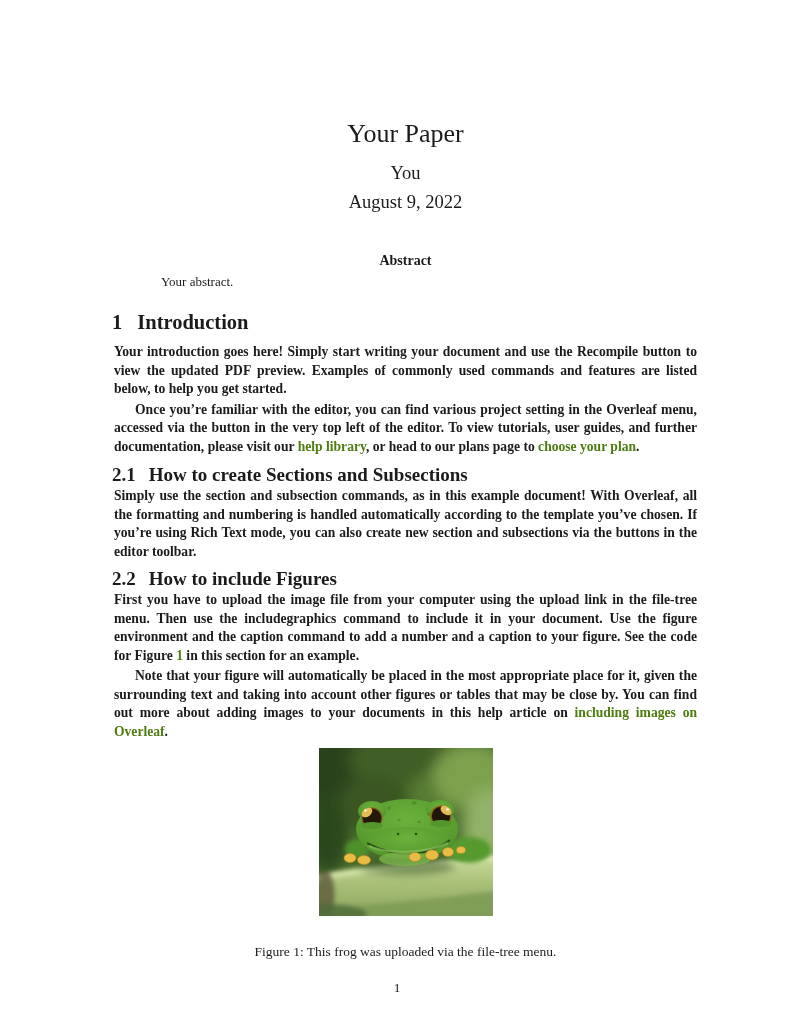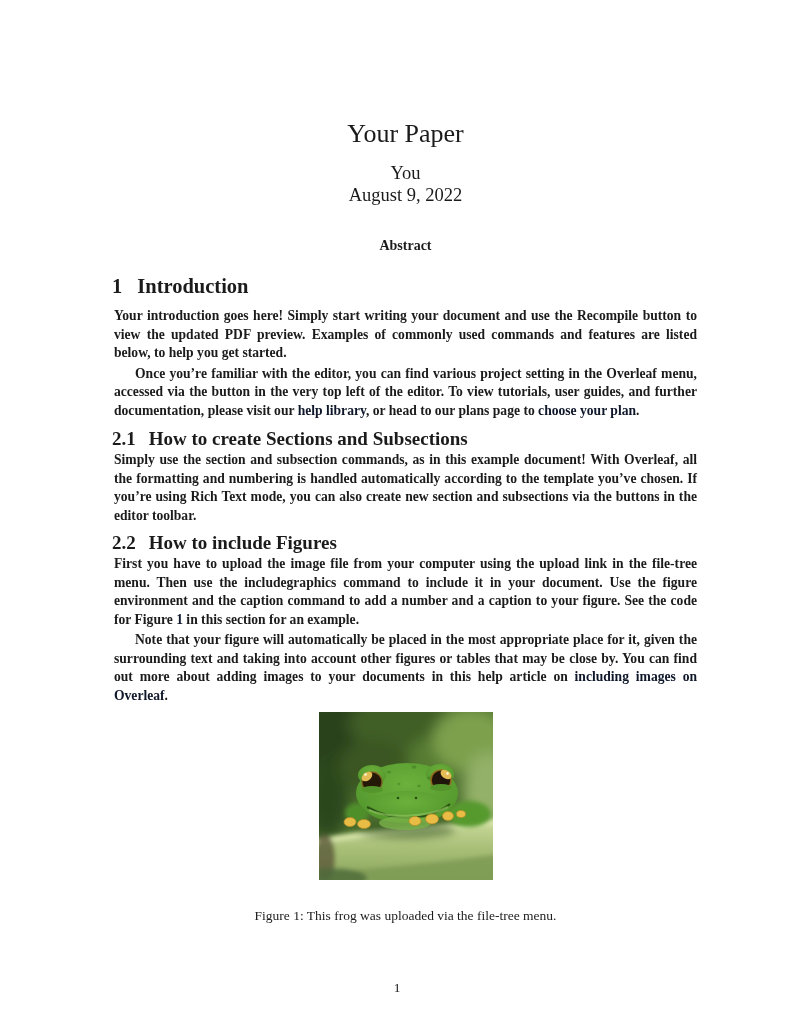--- a/index.html
+++ b/index.html
@@ -27,26 +27,27 @@
     font-weight: 400;
     line-height: 31px;
   }
   .doc-author {
     margin-top: 13px;
     text-align: center;
     font-size: 18.5px;
     line-height: 22px;
   }
   .doc-date {
+    margin-top: 7px;
     text-align: center;
     font-size: 18.5px;
     line-height: 22px;
   }
   .abstract-heading {
-    margin-top: 31px;
+    margin-top: 39px;
     text-align: center;
     font-size: 14px;
     font-weight: 700;
     line-height: 17px;
   }
   .abstract-body {
     margin-top: 4px;
     padding-left: 49px;
     padding-right: 49px;
     font-size: 13px;
@@ -72,21 +73,21 @@
     font-size: 13.6px;
     line-height: 18.5px;
     text-align: justify;
     margin: 2px;
     font-weight: bold;
   }
   p.first { margin-top: 9px; }
   p.indented { text-indent: 21px; }
   .mt-par { margin-top: 13px; }
   a.doc-link {
-    color: #0f172a;
+    color: #4d7c0f;
     text-decoration: none;
     cursor: pointer;
   }
   .figure-block {
     margin-top: 7px;
     text-align: center;
   }
   .figure-image {
     display: inline-block;
     width: 174px;
@@ -112,20 +113,21 @@
 <body>
 
 <div class="page">
   <div class="content">
 
     <div class="doc-title">Your Paper</div>
     <div class="doc-author">You</div>
     <div class="doc-date">August 9, 2022</div>
 
     <div class="abstract-heading">Abstract</div>
+    <div class="abstract-body">Your abstract.</div>
 
     <div class="sec-heading h-sec1">
       <span class="sec-num">1</span><span>Introduction</span>
     </div>
 
     <p class="body-par first">Your introduction goes here! Simply start writing your document and use the Recompile button to view the updated PDF preview. Examples of commonly used commands and features are listed below, to help you get started.</p>
 
     <p class="body-par indented"><span>Once you’re familiar with the editor, you can find various project setting in the Overleaf menu, accessed via the button in the very top left of the editor. To view tutorials, user guides, and further documentation, please visit our </span><a class="doc-link">help library</a><span>, or head to our plans page to </span><a class="doc-link">choose your plan</a><span>.</span></p>
 
 

